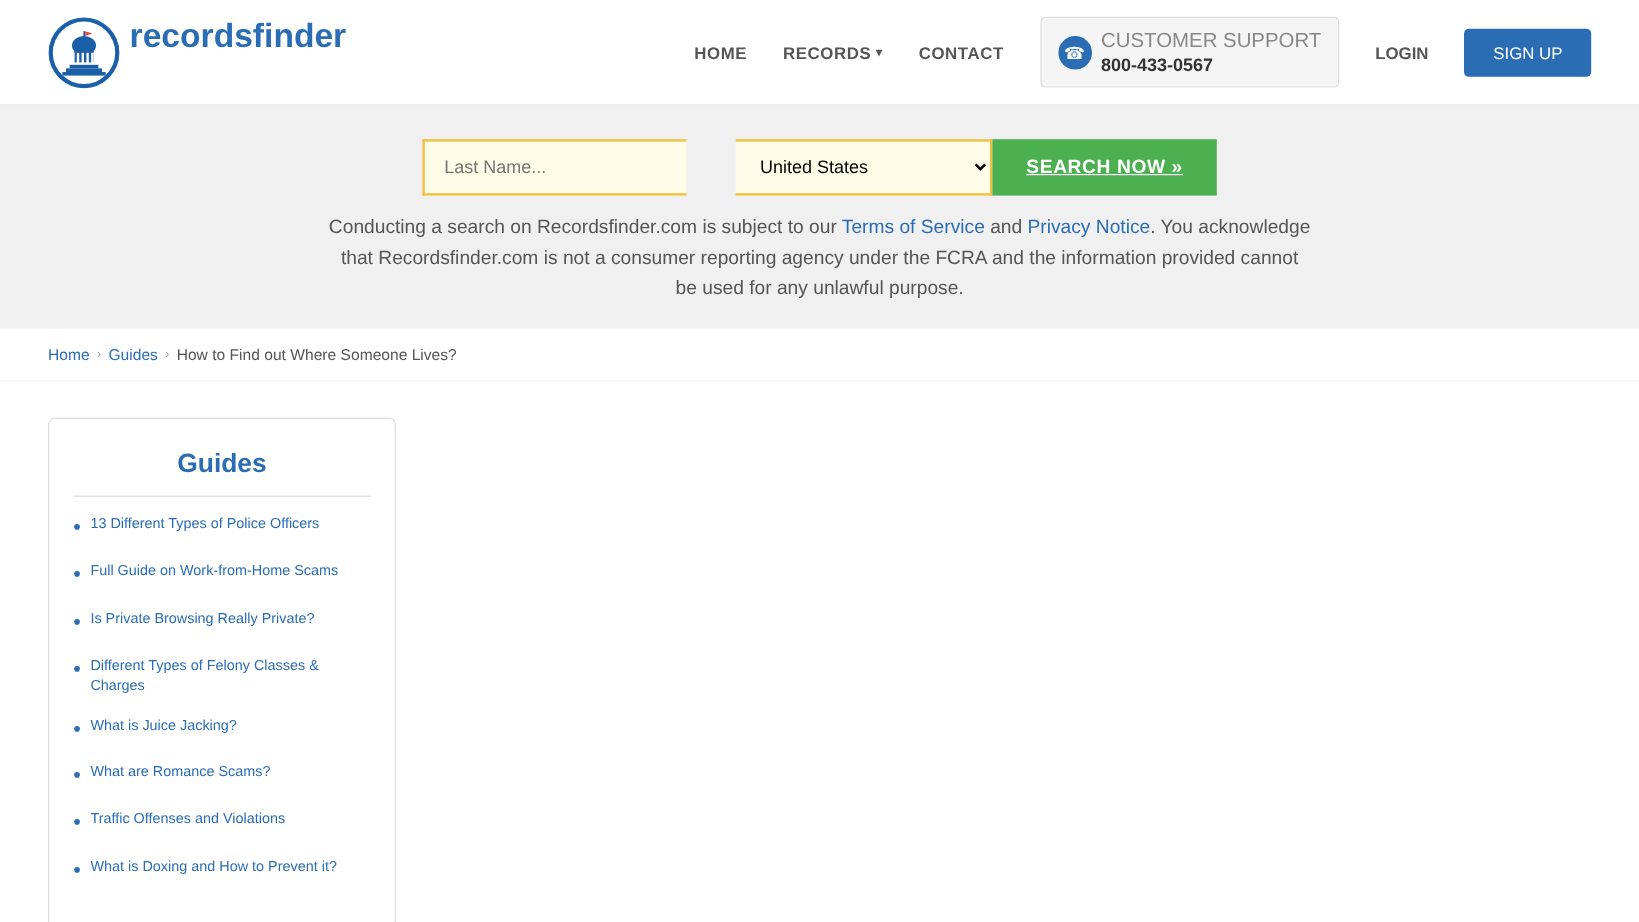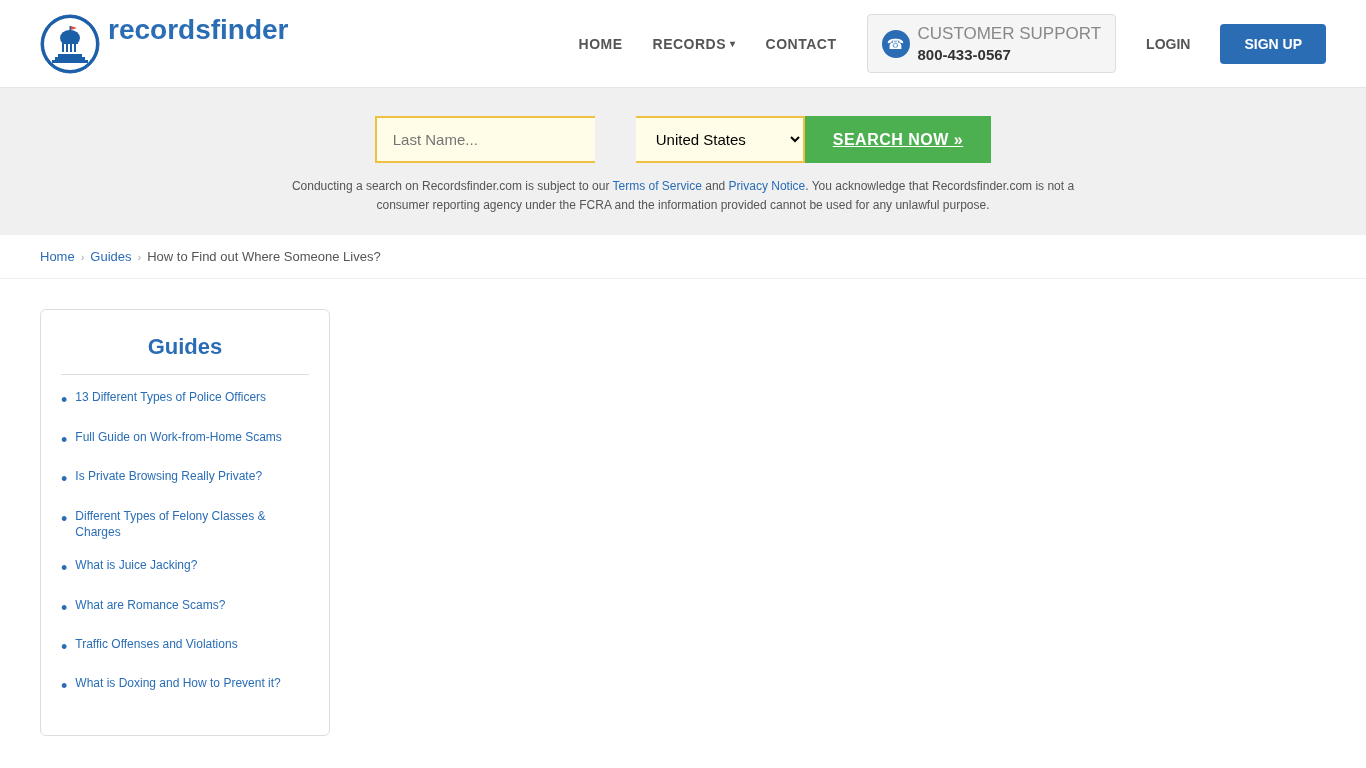--- a/index.html
+++ b/index.html
@@ -79,21 +79,21 @@
       color: #555;
       font-size: 14px;
       font-weight: 600;
     }
     .btn-signup {
       background: #2a6db5;
       color: #fff;
       border: none;
       padding: 12px 24px;
       font-size: 14px;
-      font-weight: 700;
+      font-weight: 400;
       border-radius: 4px;
       cursor: pointer;
       text-decoration: none;
     }
 
     
     .search-banner {
       background: #f0f0f0;
       padding: 28px 20px 20px;
       text-align: center;
@@ -114,39 +114,39 @@
     }
     .search-input:first-child { border-right: none; }
     .search-input + .search-input { border-left: 1px solid #e8d080; }
     .state-select {
       padding: 12px 16px;
       font-size: 15px;
       border: 2px solid #f0c040;
       border-left: none;
       background: #fffde7;
       outline: none;
-      width: 169px;
+      width: 214px;
       cursor: pointer;
       appearance: auto;
       margin-left: 41px;
     }
     .btn-search {
       background: #4caf50;
       color: #fff;
       border: none;
       padding: 12px 28px;
       font-size: 16px;
       font-weight: 700;
       cursor: pointer;
       letter-spacing: 0.5px;
       white-space: nowrap;
       text-decoration: underline;
     }
     .search-disclaimer {
-      font-size: 12px;
+      font-size: 16px;
       color: #555;
       max-width: 820px;
       margin: 0 auto;
       line-height: 1.6;
     }
     .search-disclaimer a { color: #2a6db5; text-decoration: none; }
 
     
     .breadcrumb {
       padding: 14px 40px;

